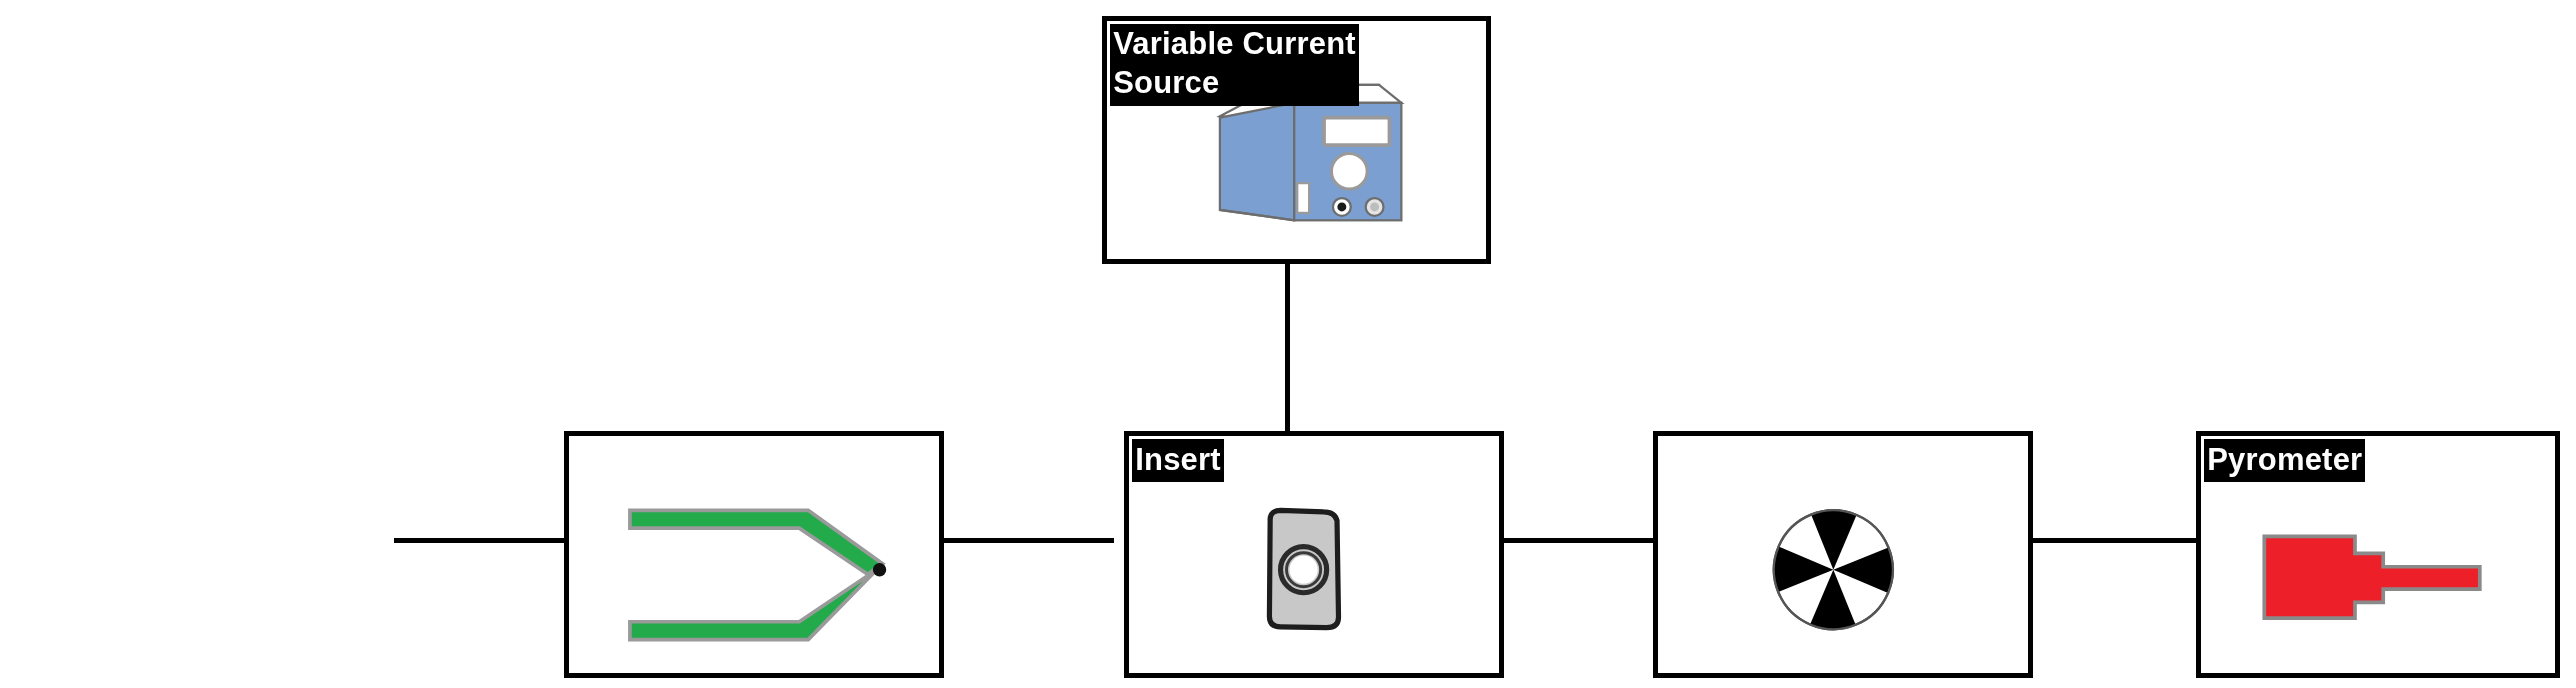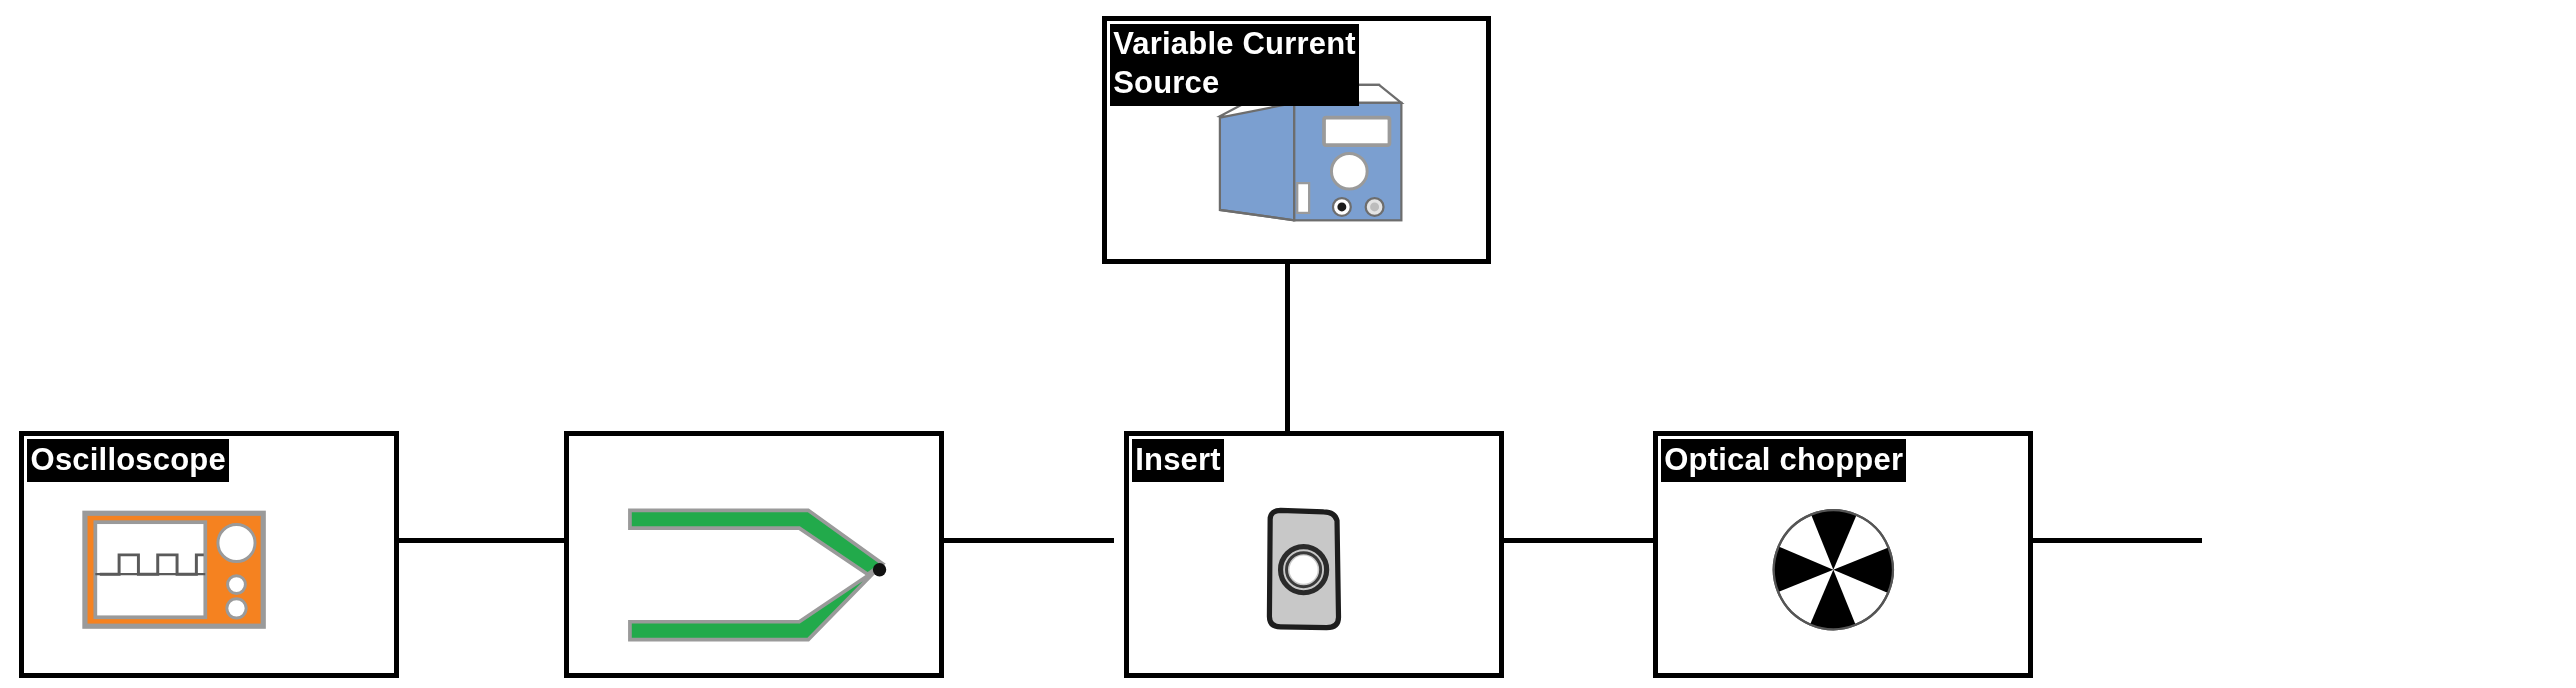--- a/index.html
+++ b/index.html
@@ -92,36 +92,20 @@
       <circle cx="312" cy="250" r="6" fill="#1a1a1a"></circle>
       <circle cx="356" cy="250" r="12" fill="#e4e4e4" stroke="#6d6d6d" stroke-width="3"></circle>
       <circle cx="356" cy="250" r="6" fill="#bdbdbd"></circle>
 
       <line x1="148" y1="254" x2="248" y2="268" stroke="#6d6d6d" stroke-width="3"></line>
     </svg>
     <div class="node-label">Variable Current
 Source</div>
   </div>
 
-  <div class="node" style="left:19.4px; top:431px; width:380px; height:247px;">
-    <svg class="node-art" viewBox="0 0 490 319" preserveAspectRatio="xMidYMid meet">
-
-      <rect x="78" y="104" width="240" height="152" fill="#F58220" stroke="#9a9a9a" stroke-width="7"></rect>
-
-      <rect x="92" y="116" width="148" height="128" fill="#ffffff" stroke="#9a9a9a" stroke-width="5"></rect>
-
-      <polyline points="98,186 124,186 124,160 150,160 150,186 176,186 176,160 202,160 202,186 228,186 228,160 238,160" fill="none" stroke="#5a5a5a" stroke-width="4"></polyline>
-      <line x1="92" y1="186" x2="240" y2="186" stroke="#5a5a5a" stroke-width="3"></line>
-
-      <circle cx="282" cy="144" r="25" fill="#ffffff" stroke="#9a9a9a" stroke-width="4"></circle>
-      <circle cx="282" cy="200" r="12" fill="#ffffff" stroke="#9a9a9a" stroke-width="4"></circle>
-      <circle cx="282" cy="232" r="13" fill="#ffffff" stroke="#9a9a9a" stroke-width="4"></circle>
-    </svg>
-    <div class="node-label">Oscilloscope</div>
-  </div>
 
   <div class="node" style="left:564px; top:431px; width:380px; height:247px;">
     <svg class="node-art" viewBox="0 0 490 319" preserveAspectRatio="xMidYMid meet">
 
       <polygon points="78,100 318,100 418,172 398,186 306,124 78,124" fill="#22AA4B" stroke="#9a9a9a" stroke-width="5"></polygon>
 
       <polygon points="78,250 306,250 398,188 418,172 318,274 78,274" fill="#22AA4B" stroke="#9a9a9a" stroke-width="5"></polygon>
 
       <circle cx="414" cy="180" r="9" fill="#111111"></circle>
     </svg>
@@ -154,18 +138,36 @@
       <g transform="translate(232,180) rotate(-22)">
         <circle cx="0" cy="0" r="80" fill="#ffffff" stroke="#555555" stroke-width="3"></circle>
 
         <path d="M 0 0 L 0 -80 A 80 80 0 0 1 56.57 -56.57 Z" fill="#000000"></path>
         <path d="M 0 0 L 80 0 A 80 80 0 0 1 56.57 56.57 Z" fill="#000000"></path>
         <path d="M 0 0 L 0 80 A 80 80 0 0 1 -56.57 56.57 Z" fill="#000000"></path>
         <path d="M 0 0 L -80 0 A 80 80 0 0 1 -56.57 -56.57 Z" fill="#000000"></path>
         <circle cx="0" cy="0" r="80" fill="none" stroke="#555555" stroke-width="3"></circle>
       </g>
     </svg>
-    <div class="node-label">Optical chopper</div>
   </div>
 
+  <div class="node" style="left:2196px; top:431px; width:364px; height:247px;">
+    <svg class="node-art" viewBox="0 0 470 319" preserveAspectRatio="xMidYMid meet">
+
+      <path d="M 82 135
+               L 204 135
+               L 204 158
+               L 242 158
+               L 242 176
+               L 372 176
+               L 372 206
+               L 242 206
+               L 242 224
+               L 204 224
+               L 204 245
+               L 82 245
+               Z" fill="#ED2029" stroke="#8a8a8a" stroke-width="5" stroke-linejoin="miter"></path>
+    </svg>
+    <div class="node-label">Pyrometer</div>
+  </div>
 
 </div>
 
 
 </body></html>

